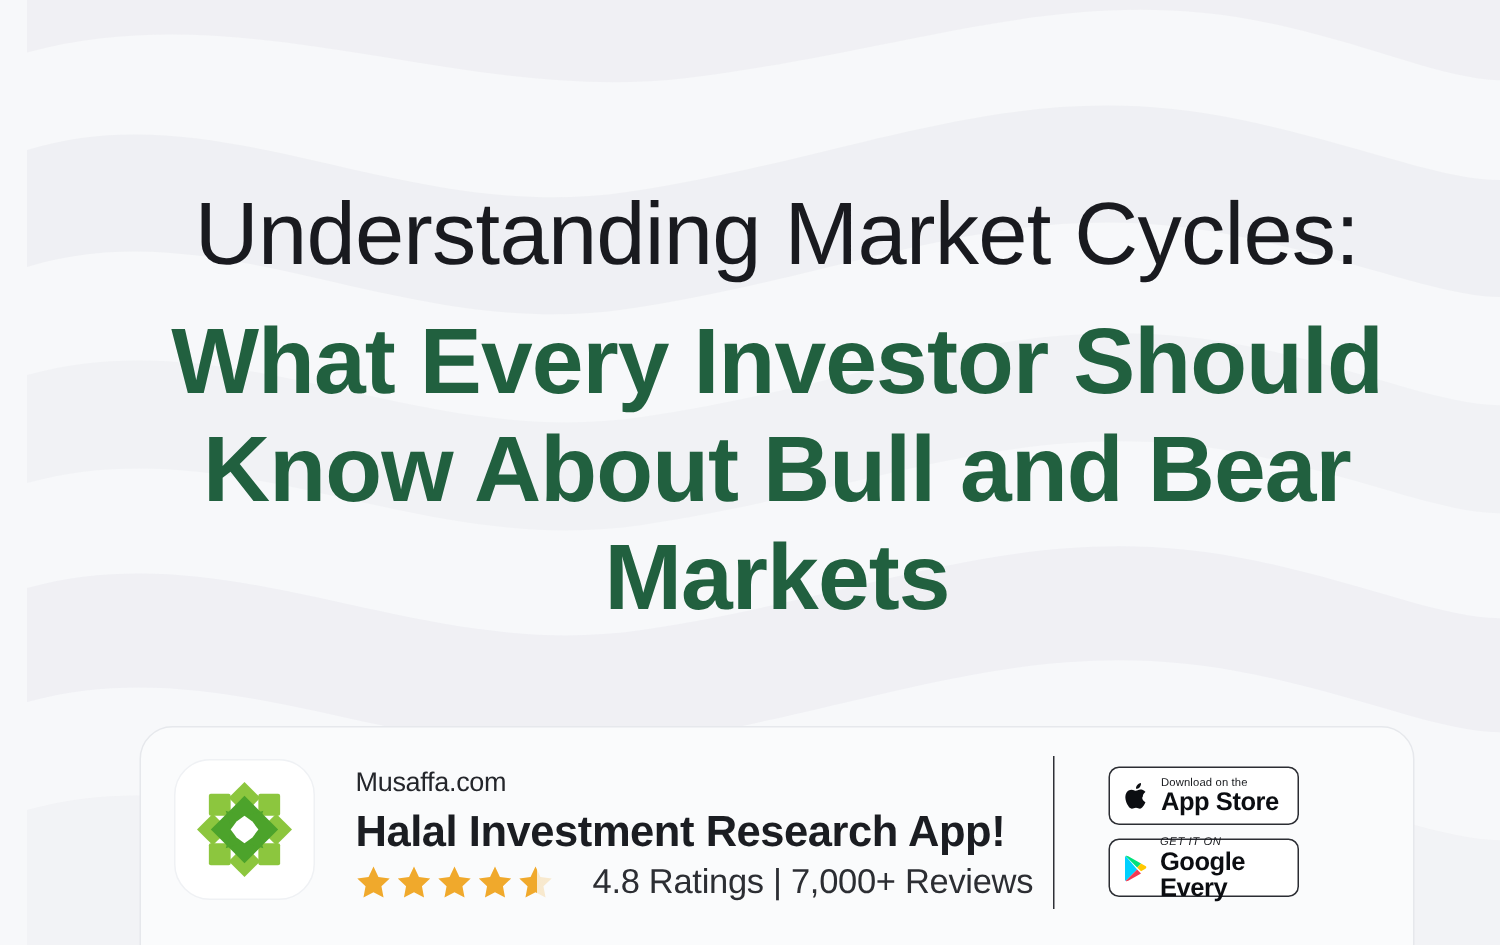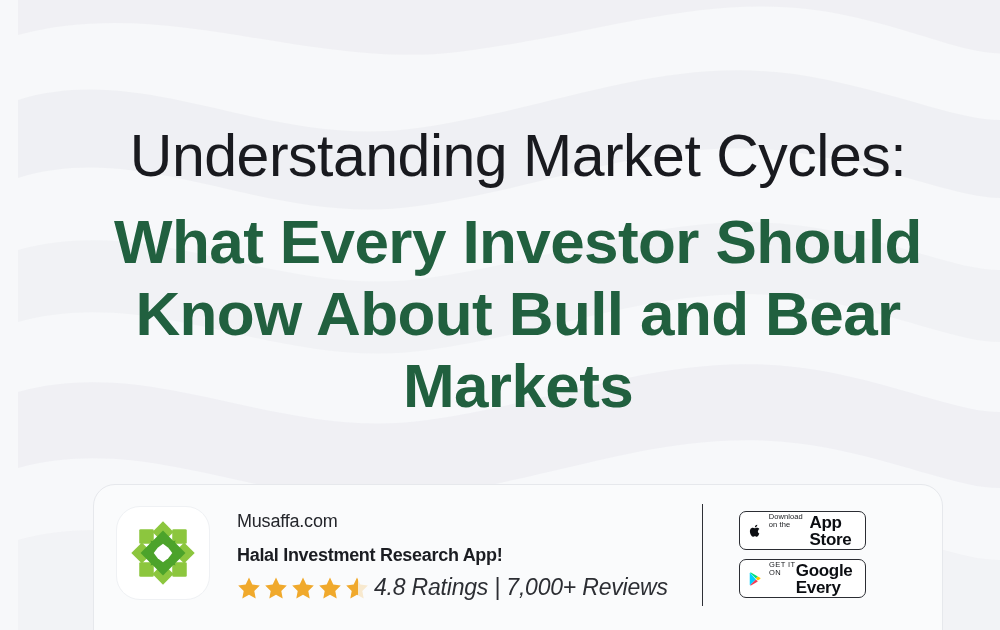--- a/index.html
+++ b/index.html
@@ -104,34 +104,33 @@
 
   .brand-name {
     font-size: 18px;
     font-weight: 400;
     color: #24262B;
     line-height: 33px;
     letter-spacing: -0.2px;
   }
 
   .brand-tag {
-    font-size: 18px;
+    font-size: 29px;
     font-weight: 700;
     color: #1B1D22;
     line-height: 33px;
     letter-spacing: -0.3px;
     margin-top: 1px;
   }
 
   .rating-row {
     display: flex;
     align-items: flex-end;
     margin-top: 2px;
-    gap: 3px;
-    font-style: italic;
+    gap: 24px;
   }
 
   .stars { display: flex; align-items: center; line-height: 1; }
 
   .rating-text {
     font-size: 23px;
     font-weight: 400;
     color: #2C2E33;
     letter-spacing: -0.2px;
     white-space: nowrap;
@@ -160,35 +159,35 @@
     height: 39px;
     background: #FFFFFF;
     border: 1.3px solid #2B2D33;
     border-radius: 7px;
     display: flex;
     align-items: center;
     padding-left: 9px;
     gap: 7px;
   }
 
-  .badge-text { display: flex; flex-direction: row; line-height: 1; }
+  .badge-text { display: flex; flex-direction: column; line-height: 1; }
   .badge-small {
     font-size: 7.5px;
     color: #16181C;
     letter-spacing: 0.1px;
     font-weight: 400;
   }
   .badge-big {
     font-size: 17px;
     color: #0C0E12;
     font-weight: 700;
     letter-spacing: -0.3px;
     margin-top: 1px;
   }
-  .badge-small.caps { letter-spacing: 0.4px; }
+  .badge-small.caps { letter-spacing: 0.4px; font-style: italic; }
 </style>
 </head>
 <body>
 
 <div id="stage">
 
   <svg id="waves" viewBox="0 0 1000 630" preserveAspectRatio="none" aria-hidden="true">
     <rect x="0" y="0" width="1000" height="630" fill="#F7F8FA"></rect>
     <path d="M0,35 C150,-5 290,70 440,52 C600,32 700,-15 840,18 C910,34 960,60 1000,52 L1000,0 L0,0 Z" fill="#EDEEF2" opacity="0.75"></path>
     <path d="M0,100 C130,60 250,150 400,128 C560,104 660,48 810,80 C900,99 960,128 1000,118 L1000,196 C960,206 900,176 810,158 C660,126 560,182 400,206 C250,228 130,138 0,178 Z" fill="#EDEEF2" opacity="0.85"></path>

